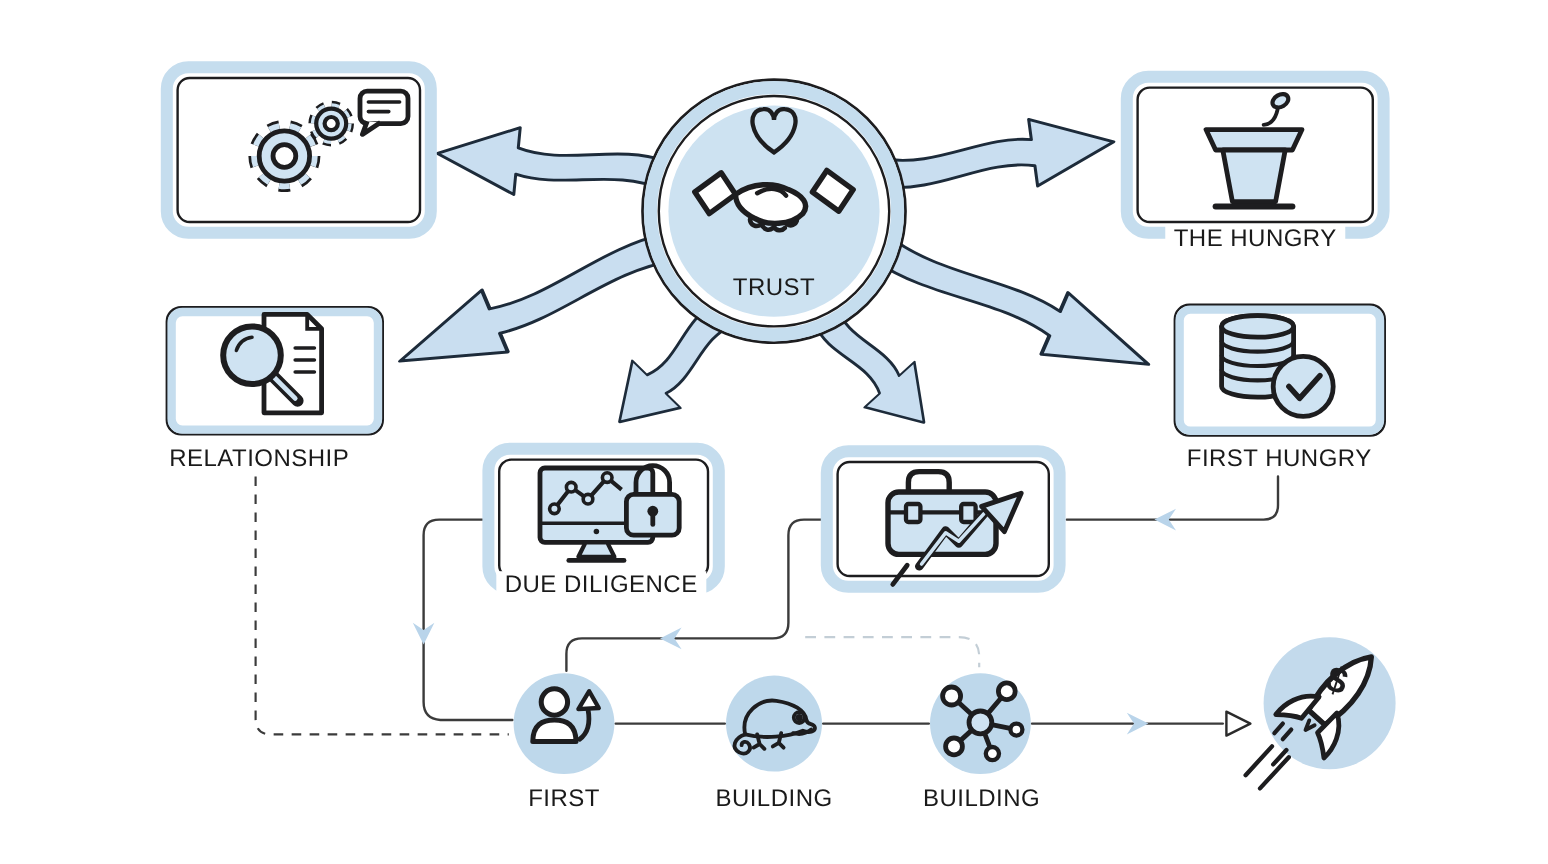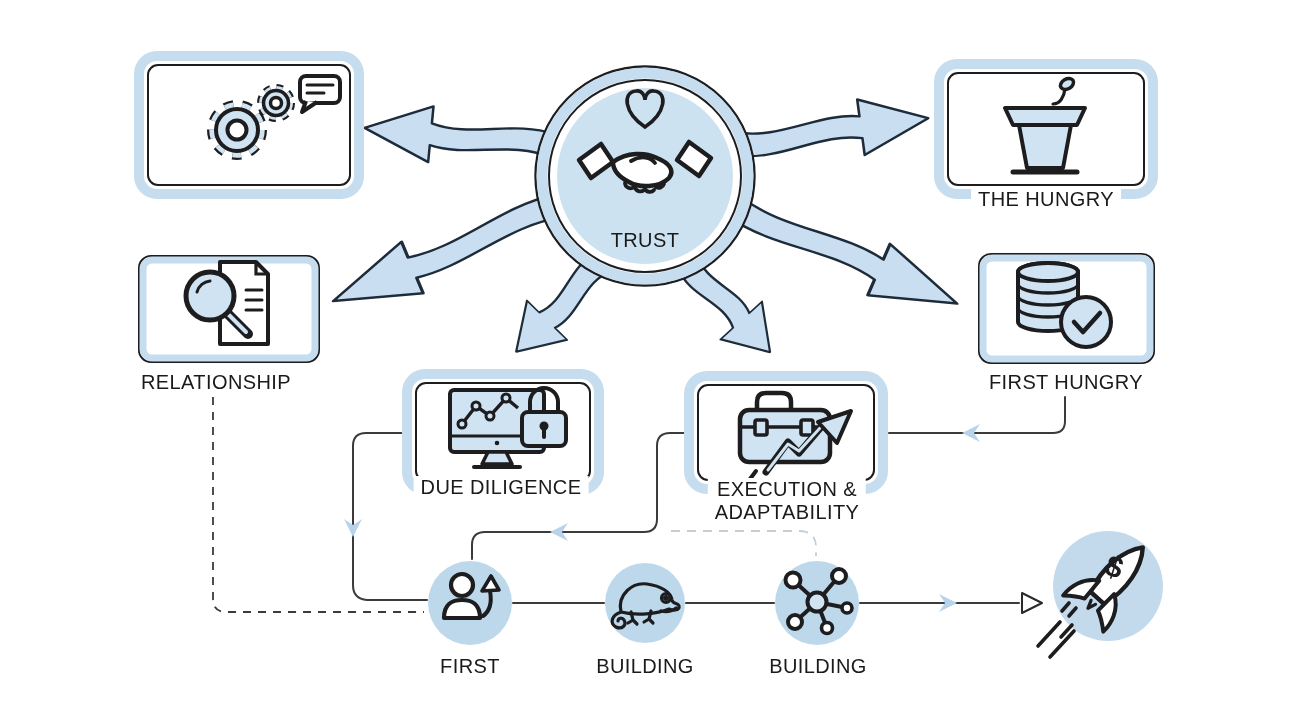--- a/index.html
+++ b/index.html
@@ -221,22 +221,18 @@
 
 
 <div class="lbl bg" style="left:1046px;top:188px">THE HUNGRY</div>
 
 <div class="lbl" style="left:216px;top:371px">RELATIONSHIP</div>
 
 <div class="lbl" style="left:1066px;top:371px">FIRST HUNGRY</div>
 
 <div class="lbl bg" style="left:501px;top:476px">DUE DILIGENCE</div>
 
-<div class="lbl bg" style="left:787px;top:478px">
-  <span style="display:block">EXECUTION &amp;</span>
-  <span style="display:block">ADAPTABILITY</span>
-</div>
 
 <div class="lbl" style="left:470px;top:655px">FIRST</div>
 <div class="lbl" style="left:645px;top:655px">BUILDING</div>
 <div class="lbl" style="left:818px;top:655px">BUILDING</div>
 
 </div>
 
 </body></html>

